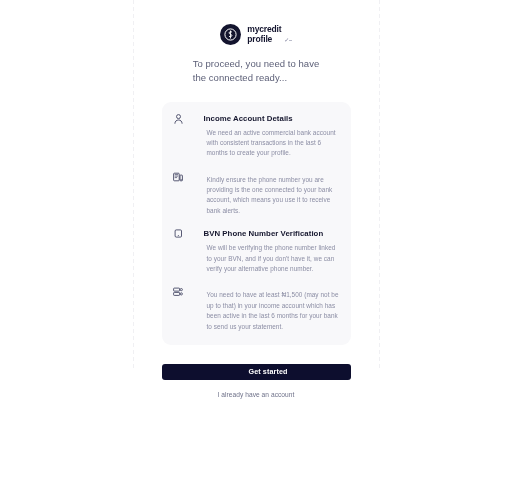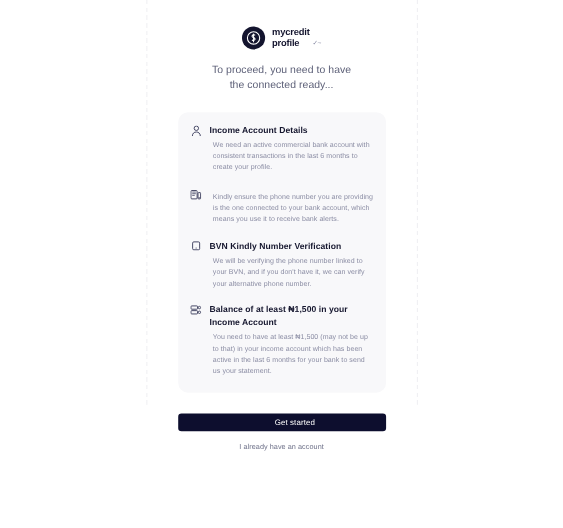--- a/index.html
+++ b/index.html
@@ -84,21 +84,21 @@
   }
   .brand-tick {
     font-size: 6px;
     color: #7c7f9b;
     letter-spacing: -0.5px;
     font-weight: 400;
   }
 
   
   .headline {
-    text-align: center;
+    text-align: left;
     font-size: 9.5px;
     line-height: 1.5;
     color: #5d6078;
     letter-spacing: 0.05px;
     margin-bottom: 16px;
     max-width: 200px;
   }
 
   
   .card {
@@ -106,21 +106,21 @@
     background: #f8f8fa;
     border-radius: 9px;
     padding: 11px 11px 13px 11px;
     display: flex;
     flex-direction: column;
     gap: 12px;
   }
 
   .req {
     display: flex;
-    gap: 7px;
+    gap: 20px;
     align-items: flex-start;
   }
   .req-icon {
     width: 11px;
     flex: none;
     padding-top: 1px;
     display: flex;
     justify-content: center;
     color: #3b3d5c;
   }
@@ -152,21 +152,21 @@
   }
   .cta {
     width: 100%;
     height: 16px;
     background: #0d0e2e;
     border: none;
     border-radius: 3px;
     color: #ffffff;
     font-family: inherit;
     font-size: 7.2px;
-    font-weight: 400;
+    font-weight: 700;
     letter-spacing: 0.1px;
     cursor: pointer;
     display: flex;
     align-items: center;
     justify-content: center;
     padding-left: 24px;
   }
   .secondary {
     margin-top: 11px;
     font-size: 6.6px;
@@ -240,36 +240,35 @@
       </div>
 
       <div class="req">
         <span class="req-icon">
           <svg width="9" height="9" viewBox="0 0 9 9">
             <rect x="1.1" y="0.9" width="6.4" height="7.2" rx="1.1" fill="none" stroke="currentColor" stroke-width="0.85"></rect>
             <circle cx="4.3" cy="6.4" r="0.5" fill="currentColor"></circle>
           </svg>
         </span>
         <div class="req-body">
-          <div class="req-title">BVN Kindly Number Verification</div>
+          <div class="req-title">BVN Phone Number Verification</div>
           <div class="req-desc">We will be verifying the phone number linked to your BVN, and if you don't have it, we can verify your alternative phone number.</div>
         </div>
       </div>
 
       <div class="req">
         <span class="req-icon">
           <svg width="10" height="10" viewBox="0 0 10 10">
             <rect x="0.6" y="1.1" width="6" height="3" rx="0.7" fill="none" stroke="currentColor" stroke-width="0.85"></rect>
             <rect x="0.6" y="5.4" width="6" height="3" rx="0.7" fill="none" stroke="currentColor" stroke-width="0.85"></rect>
             <circle cx="8.3" cy="2.6" r="1.1" fill="none" stroke="currentColor" stroke-width="0.8"></circle>
             <circle cx="8.3" cy="6.9" r="1.1" fill="none" stroke="currentColor" stroke-width="0.8"></circle>
           </svg>
         </span>
         <div class="req-body">
-          <div class="req-title">Balance of at least ₦1,500 in your Income Account</div>
           <div class="req-desc">You need to have at least ₦1,500 (may not be up to that) in your income account which has been active in the last 6 months for your bank to send us your statement.</div>
         </div>
       </div>
 
     </div>
 
     <div class="actions">
       <button class="cta">Get started</button>
       <button class="secondary">I already have an account</button>
     </div>

